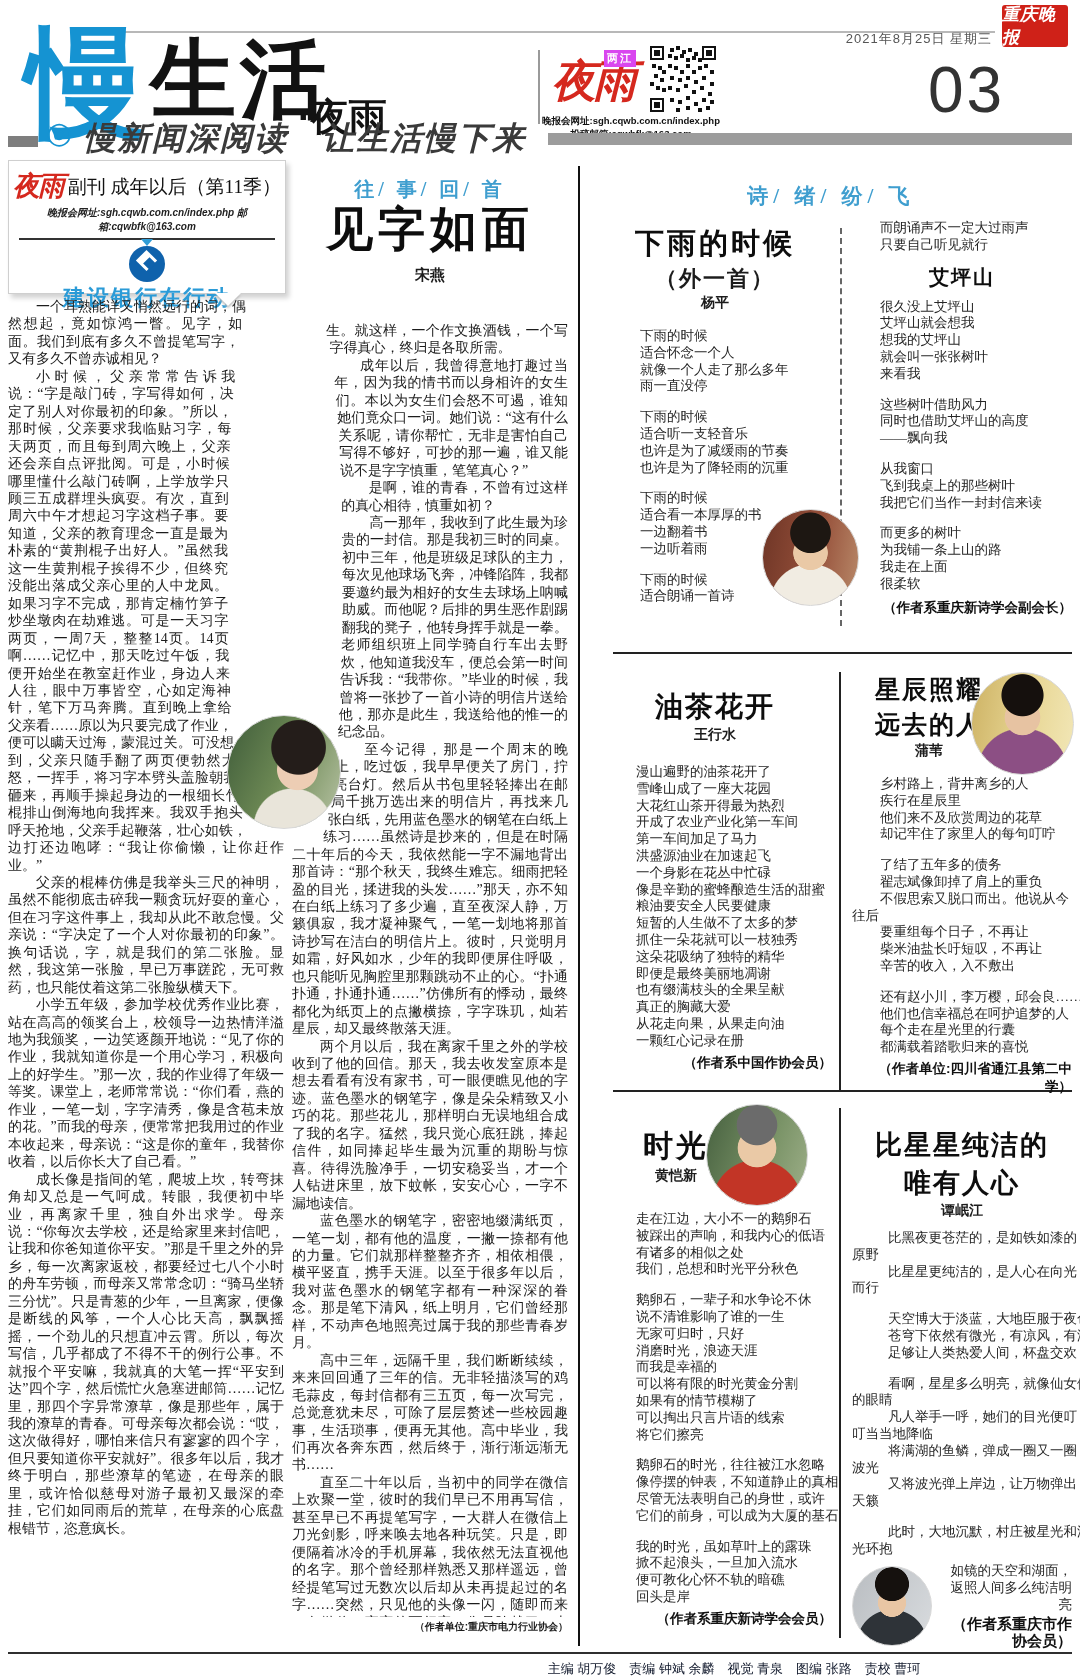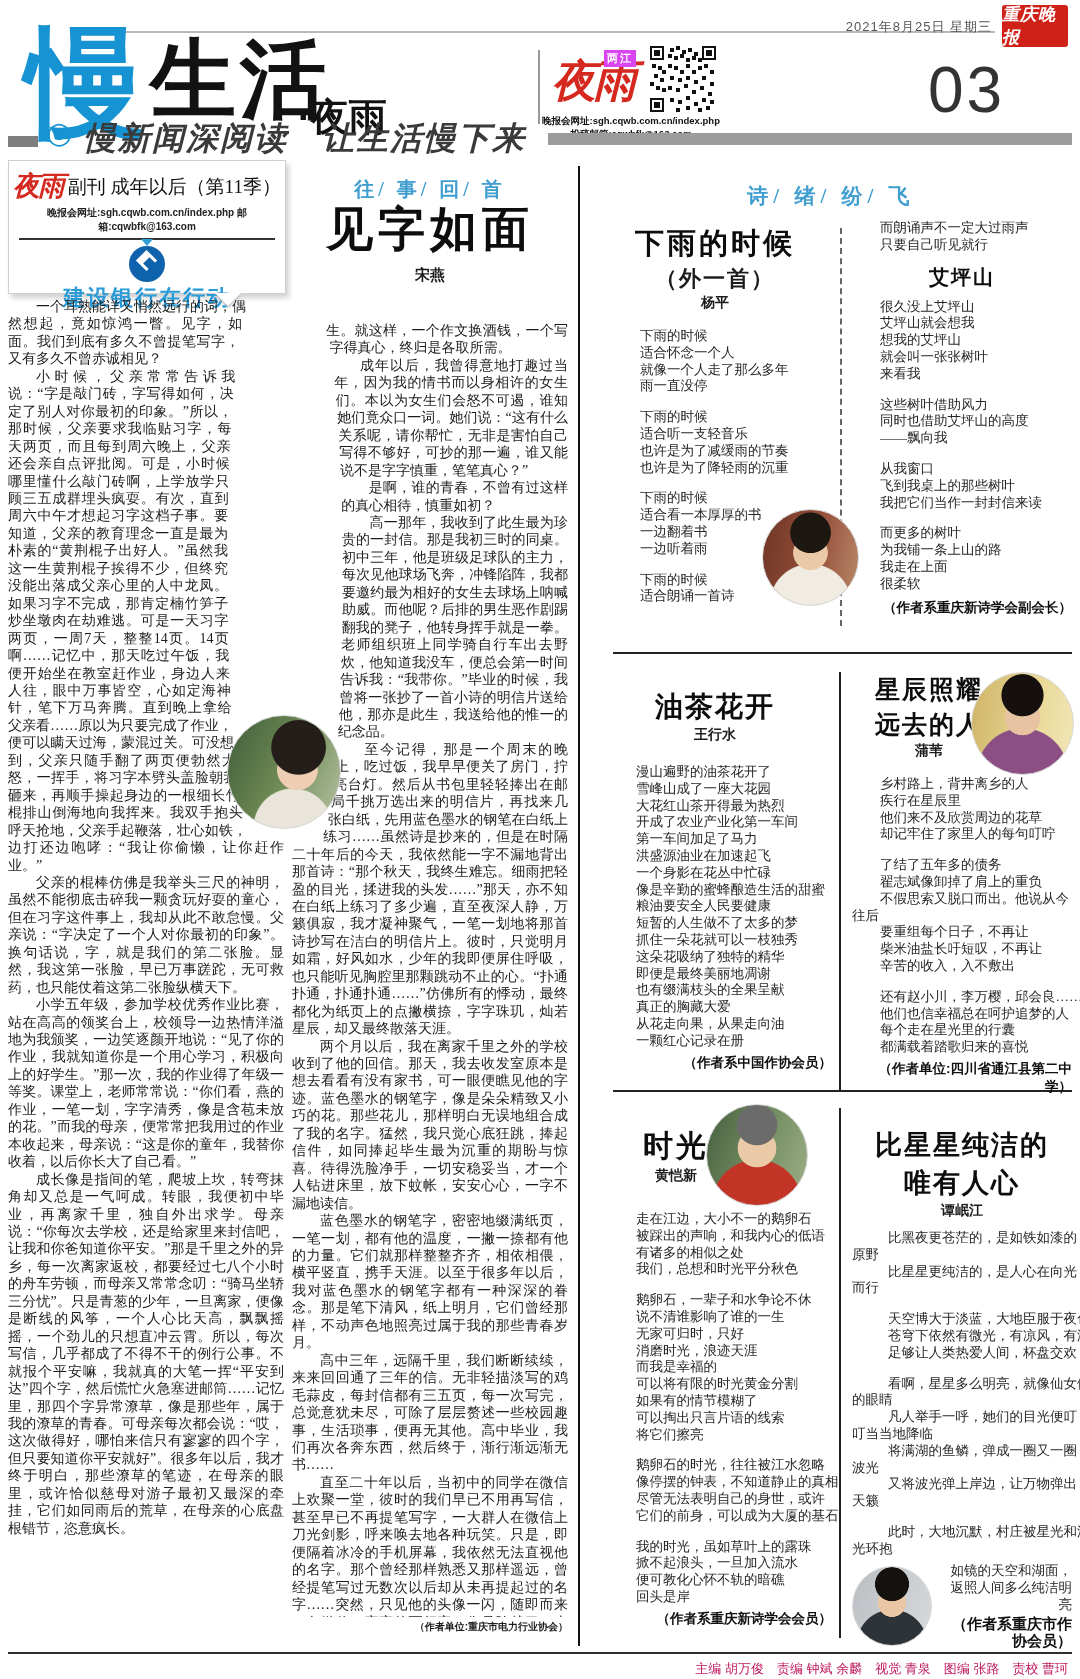--- a/index.html
+++ b/index.html
@@ -3,21 +3,21 @@
 <meta charset="utf-8">
 <style>
   html,body{margin:0;padding:0;background:#e9e9e9;}
   .page{position:relative;width:1080px;height:1679px;margin:0 auto;background:#ffffff;overflow:hidden;
         font-family:"Liberation Serif","DejaVu Serif",serif;color:#1c1c1c;}
   .abs{position:absolute;}
   .sans{font-family:"Liberation Sans","DejaVu Sans",sans-serif;}
 
   
   .h-topline{left:74px;top:31px;width:921px;height:2px;background:#b8b8b8;}
-  .h-date{left:820px;top:18px;width:172px;text-align:right;font-size:13px;color:#555;letter-spacing:1px;}
+  .h-date{left:820px;top:30px;width:172px;text-align:right;font-size:13px;color:#555;letter-spacing:1px;}
   .cq-logo{left:1002px;top:5px;width:66px;height:42px;background:#cf2118;border-radius:3px;
            color:#fff;display:flex;align-items:center;justify-content:center;
            font-size:17px;font-weight:bold;font-style:italic;letter-spacing:1px;}
   .h-man{left:26px;top:22px;font-size:120px;line-height:1;font-weight:900;color:#1593d2;}
   .h-life{left:150px;top:36px;font-size:86px;line-height:1;font-weight:900;color:#121212;letter-spacing:4px;}
   .h-sub{left:298px;top:92px;font-size:38px;font-weight:800;color:#121212;}
   .c-sep{left:538px;top:50px;width:2px;height:74px;background:#9a9a9a;}
   .yy-wrap{left:552px;top:52px;width:96px;height:64px;}
   .yy-brand{font-size:44px;line-height:60px;font-weight:900;font-style:italic;color:#d5281e;letter-spacing:-3px;}
   .lj-box{position:absolute;left:52px;top:-2px;background:#d946ef;color:#fff;font-size:11px;font-weight:bold;
@@ -31,21 +31,21 @@
   .tagline{left:84px;top:117px;font-size:32px;font-weight:bold;font-style:italic;color:#3a3a3a;letter-spacing:2px;}
   .bar-l{left:548px;top:133px;width:524px;height:12px;background:#9c9c9c;}
 
   
   .ad{left:8px;top:160px;width:276px;height:132px;background:#fff;border:1px solid #cfcfcf;
       box-shadow:3px 4px 5px rgba(0,0,0,.18);}
   .ad:after{content:"";position:absolute;right:44px;bottom:-26px;width:0;height:0;
             border:13px solid transparent;border-top:13px solid #fff;filter:drop-shadow(0 2px 1px #bbb);}
   .ad-row1{text-align:center;padding-top:7px;font-size:19px;color:#111;}
   .ad-yeyu{color:#d5281e;font-weight:900;font-style:italic;font-size:27px;letter-spacing:-2px;vertical-align:-2px;}
-  .ad-url{text-align:center;font-size:10px;font-weight:bold;color:#222;margin-top:2px;}
+  .ad-url{text-align:center;font-size:10px;font-weight:bold;color:#222;margin-top:2px;font-style:italic;}
   .ad-hr{margin:4px 10px 0 10px;border-top:2px solid #333;position:relative;}
   .ad-hr b{position:absolute;left:50%;top:-1px;margin-left:-6px;width:0;height:0;
            border:6px solid transparent;border-top:7px solid #2f9cd6;}
   .ad-main{display:flex;align-items:center;justify-content:center;gap:7px;margin-top:6px;}
   .ccb{position:relative;width:36px;height:36px;border-radius:50%;background:#0f62ac;flex:0 0 auto;}
   .ccb:after{content:"";position:absolute;left:10px;top:7px;width:15px;height:15px;background:#fff;
              transform:rotate(45deg);}
   .ccb:before{content:"";position:absolute;left:16px;top:13px;width:9px;height:9px;background:#0f62ac;
               transform:rotate(45deg);z-index:1;}
   .ad-slogan{font-size:30px;font-weight:900;color:#1a1a1a;letter-spacing:1px;}
@@ -139,21 +139,21 @@
     radial-gradient(circle at 50% 100%, #c23526 0 40%, transparent 41%),
     linear-gradient(110deg,#46603f,#7b9468 60%,#9fb08a);}
   .pt-tan{float:left;width:78px;height:78px;border-radius:50%;border:1px solid #d8d8d8;margin:4px 6px 0 0;background:
     radial-gradient(circle at 50% 22%, #15110e 0 23%, transparent 24%),
     radial-gradient(circle at 50% 46%, #e9c6a4 0 24%, transparent 25%),
     radial-gradient(circle at 50% 100%, #2e3338 0 40%, transparent 41%),
     linear-gradient(120deg,#b9bdc1,#d9dcdf);}
 
   
   .f-rule{left:8px;top:1652px;width:1064px;height:2px;background:#2f2f2f;}
-  .f-editors{left:400px;top:1660px;width:668px;text-align:right;font-size:13px;color:#be185d;}
+  .f-editors{left:400px;top:1660px;width:668px;text-align:center;font-size:13px;color:#0f172a;}
 </style>
 </head>
 <body>
 
 <div class="page">
 
   <div class="abs h-topline"></div>
   <div class="abs h-date sans">2021年8月25日 星期三</div>
   <div class="abs cq-logo">重庆晚报</div>
   <div class="abs h-man sans">慢</div>

